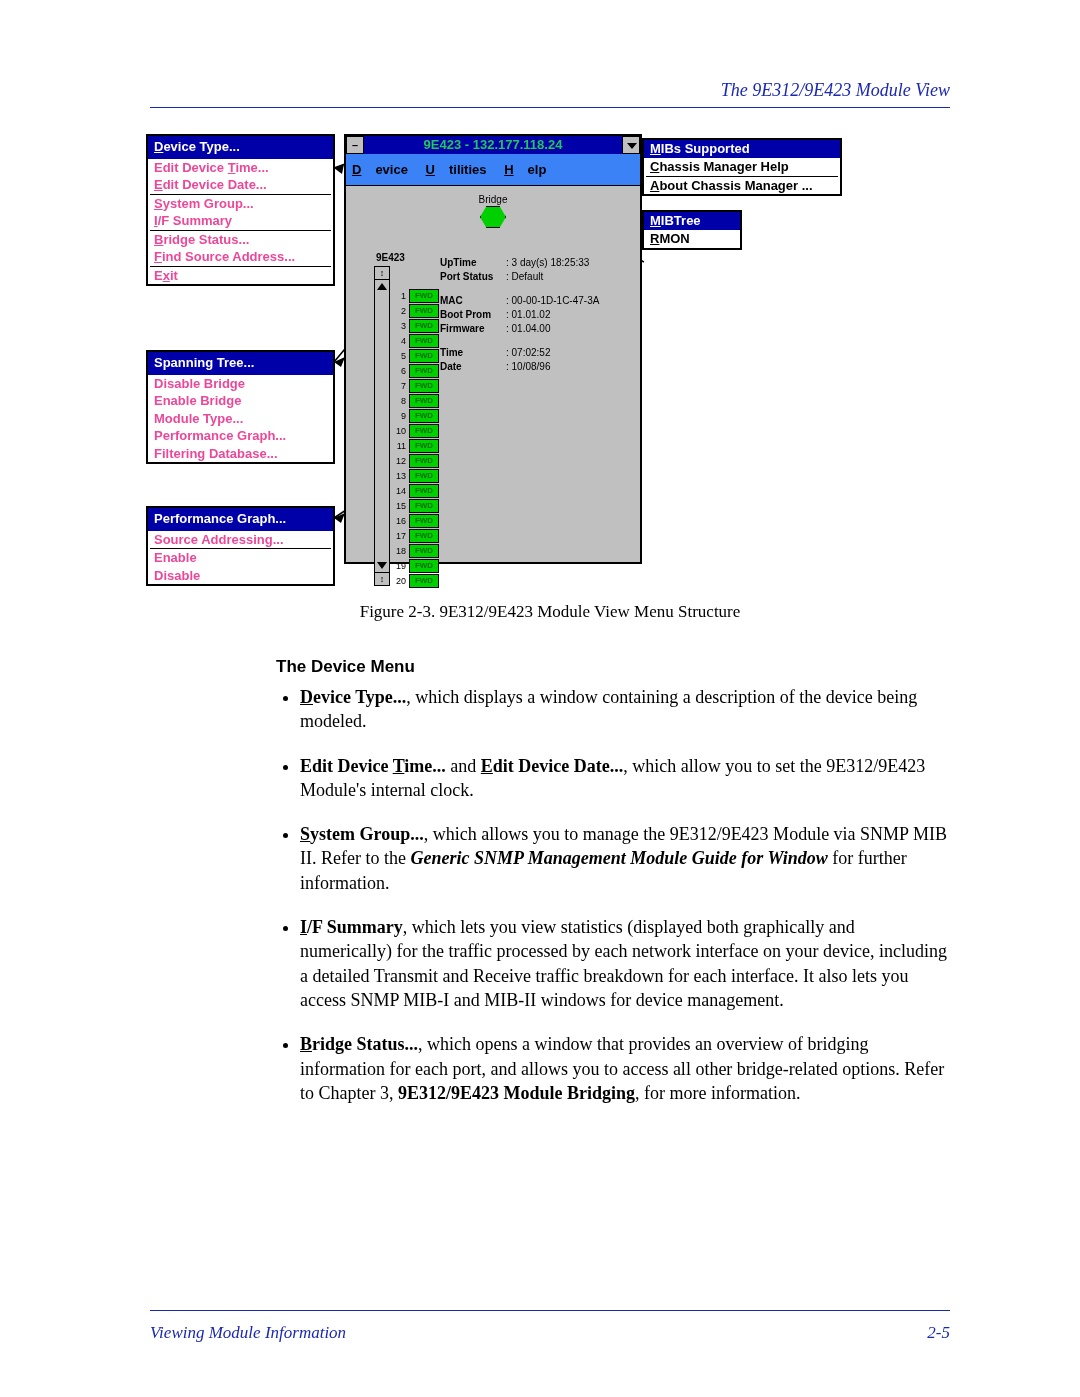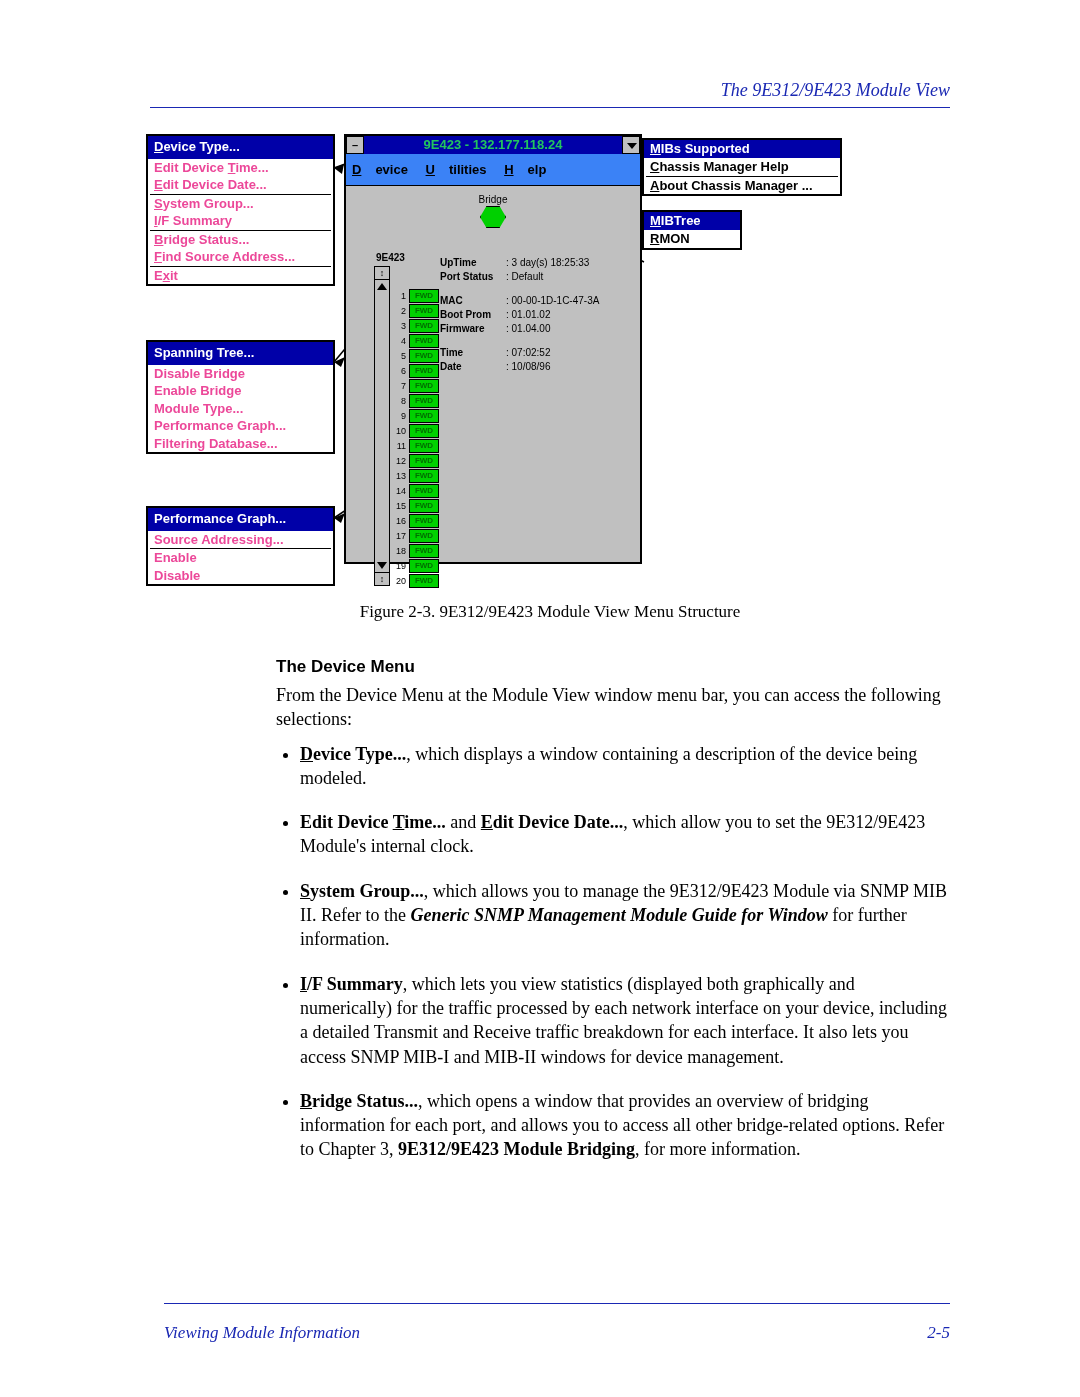--- a/index.html
+++ b/index.html
@@ -46,21 +46,21 @@
   .menu-box .hdr {
     background: #0000a8;
     color: #fff;
     font-weight: bold;
     padding: 2px 6px 3px 6px;
   }
   .menu-box .itm { padding: 0 6px; font-weight: bold; color:#ec4899; }
   .menu-box .sep { border-top: 1px solid #000; margin: 0 2px; }
   .u { text-decoration: underline; }
   .menu1 { top: 0; }
-  .menu2 { top: 206px; }
+  .menu2 { top: 216px; }
   .menu3 { top: 372px; }
   .small-menu-col { position: absolute; left: 496px; top: 4px; width: 200px; }
   .small-menu-box {
     border: 2px solid #000;
     background: #fff;
     margin-bottom: 14px;
   }
   .small-menu-box .hdr {
     background: #0000a8;
     color: #fff;
@@ -176,30 +176,30 @@
     font-weight: bold;
     font-size: 17px;
     margin: 6px 0 4px 0;
   }
   .body-text p { margin: 0 0 10px 0; }
   .body-text ul { margin: 6px 0 0 0; padding-left: 24px; list-style: disc; }
   .body-text li { margin-bottom: 20px; }
   .footer {
     position: absolute;
     bottom: 54px;
-    left: 164px;
+    left: 150px;
     right: 130px;
     display: flex;
     justify-content: space-between;
     color: #1a28b3;
     font-style: italic;
     font-family: "Book Antiqua", "Palatino Linotype", serif;
     font-size: 17px;
     border-top: 1.5px solid #1a28b3;
-    padding-top: 19px;
+    padding-top: 12px;
   }
 </style>
 </head>
 <body>
 
 <div class="page">
 
   <div class="header">The 9E312/9E423 Module View</div>
 
   <div class="figure-area">
@@ -410,21 +410,20 @@
         </div>
       </div>
     </div>
 
   </div>
 
   <div class="caption">Figure 2-3.  9E312/9E423 Module View Menu Structure</div>
 
   <div class="body-text">
     <h4>The Device Menu</h4>
-    <p>From the Device Menu at the Module View window menu bar, you can access the following selections:</p>
     <ul>
       <li>
         <b><span class="u">D</span>evice Type...</b><span>, which displays a window containing a description of the device being modeled.</span>
       </li>
       <li>
         <b>Edit Device <span class="u">T</span>ime...</b><span> and </span><b><span class="u">E</span>dit Device Date...</b><span>, which allow you to set the 9E312/9E423 Module's internal clock.</span>
       </li>
       <li>
         <b><span class="u">S</span>ystem Group...</b><span>, which allows you to manage the 9E312/9E423 Module via SNMP MIB II. Refer to the </span><b><i>Generic SNMP Management Module Guide for Window</i></b><span> for further information.</span>
       </li>

